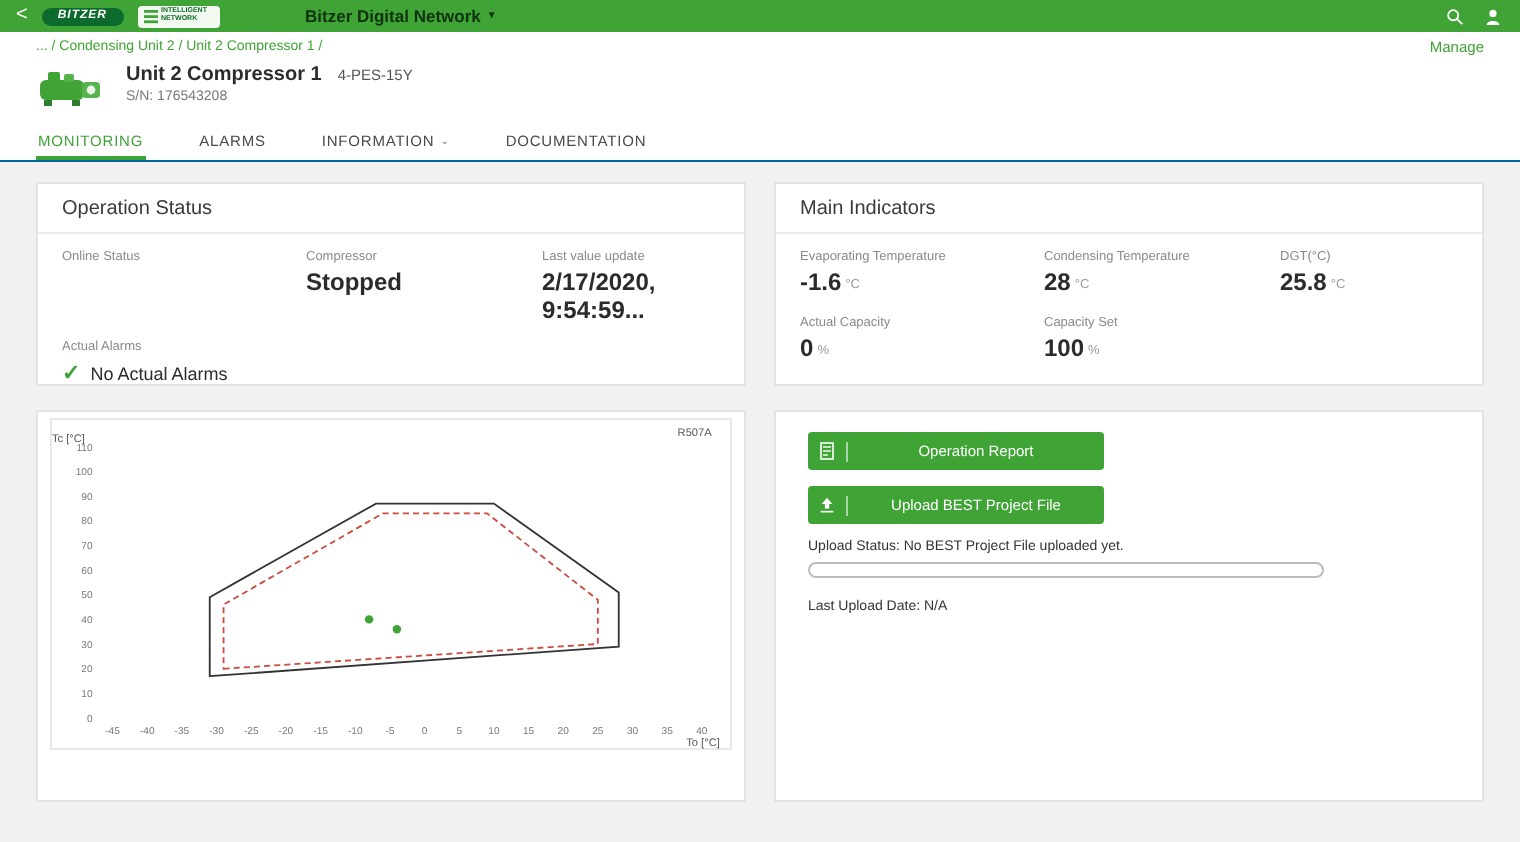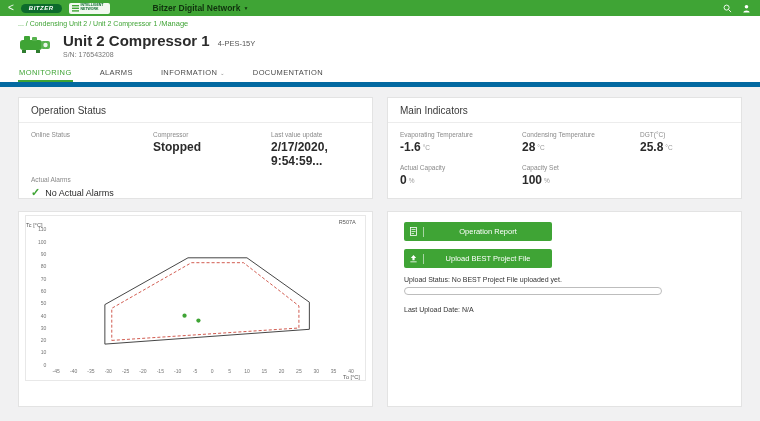--- a/index.html
+++ b/index.html
@@ -25,33 +25,33 @@
     display:flex; align-items:center; gap:2px; background:#f2f9f0;
     border-radius:2px; padding:1px 3px; height:11px;
   }
   .logo-net .txt { font-size:3.5px; line-height:1.1; color:#0c6b2c; font-weight:bold; width:26px; }
   .topbar-title { display:flex; align-items:center; gap:3px; color:#10320e; font-weight:bold; font-size:8.5px; cursor:pointer; margin-left:36px;justify-content:space-between;}
   .topbar-title .caret { font-size:5px; }
   .topbar .spacer { flex:1; }
   .tb-icon { width:12px; height:12px; display:flex; align-items:center; justify-content:center; cursor:pointer; }
 
   
-  .breadcrumb-row { display:flex; align-items:center; padding:3px 18px 1px; }
+  .breadcrumb-row { display:flex; justify-content:space-between; align-items:center; padding:3px 18px 1px; }
   .breadcrumb { color:#3FA435; font-size:7px; cursor:pointer; }
   .manage { color:#3FA435; font-size:7.5px; cursor:pointer; }
 
   
   .entity { display:flex; gap:9px; padding:3px 18px 2px; align-items:flex-start; }
   .entity-text .trow { display:flex; align-items:baseline; gap:8px; }
-  .entity-title { font-size:15px; font-weight:700; color:#2b2b2b; }
+  .entity-title { font-size:10px; font-weight:700; color:#2b2b2b; }
   .entity-model { font-size:7.5px; color:#555; }
   .entity-serial { font-size:7px; color:#777; margin-top:2px; }
 
   
-  .tabs { display:flex; gap:26px; padding:0 18px; border-bottom:5px solid #0369a1; margin-top:3px;text-align:center; }
+  .tabs { display:flex; gap:26px; padding:0 18px; border-bottom:1px solid #0369a1; margin-top:3px;text-align:center; }
   .tab { font-size:7.5px; letter-spacing:.4px; color:#4a4a4a; padding:5px 1px; cursor:pointer; display:flex; align-items:center; gap:3px; }
   .tab.active { color:#3FA435; border-bottom:2px solid #3FA435; padding-bottom:3px; }
   .tab .caret { font-size:5px; color:#777; }
 
   
   .main {
     background:#f1f1f2; height:344px; padding:10px 18px 12px;
     display:grid; grid-template-columns:1fr 1fr; grid-template-rows:102px 196px;
     gap:12px 14px;
   }

